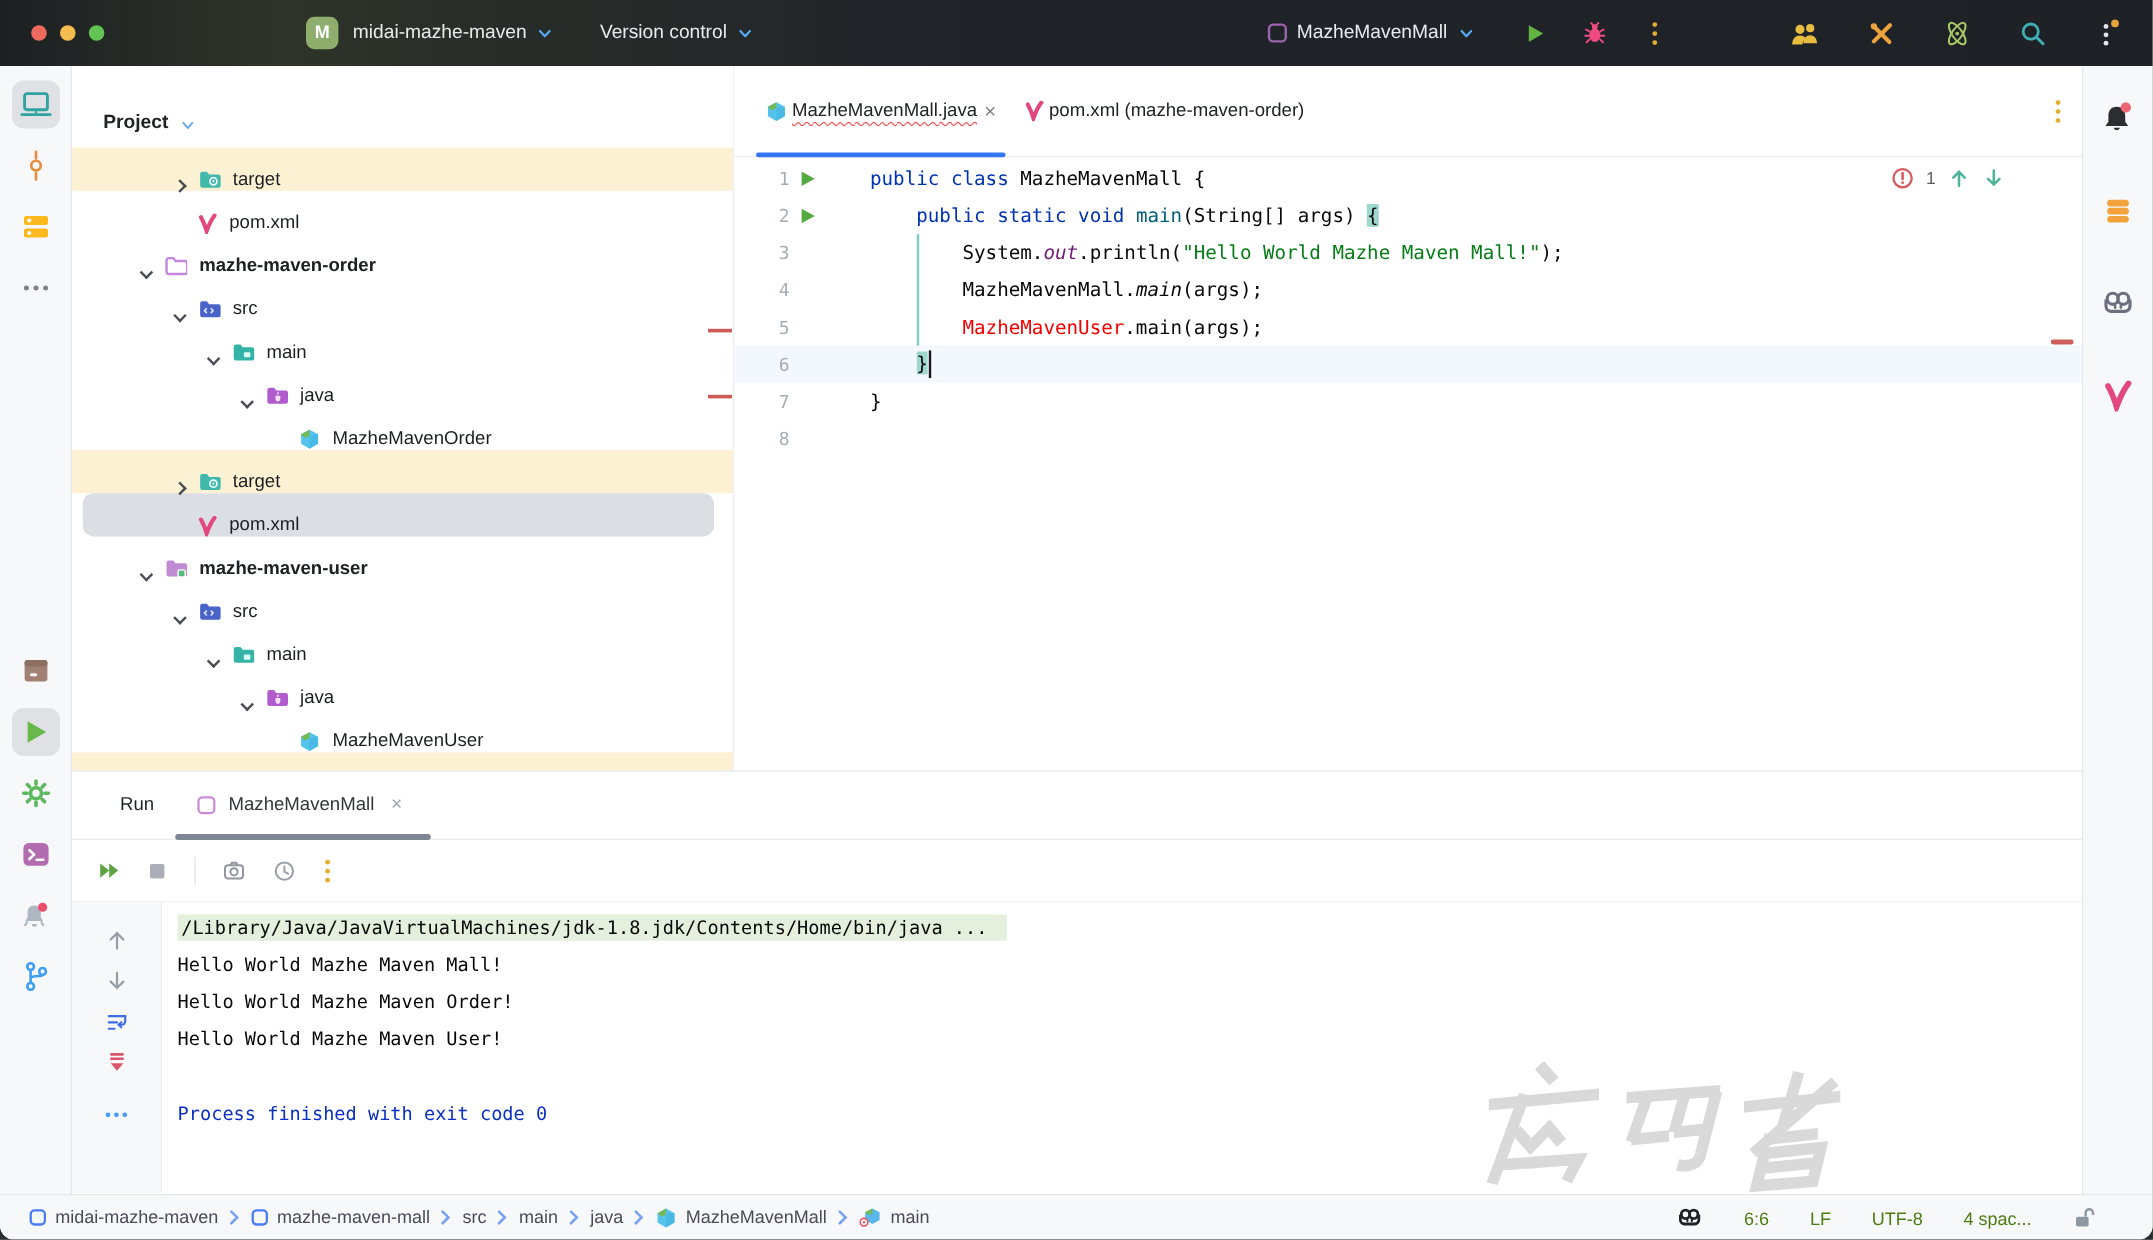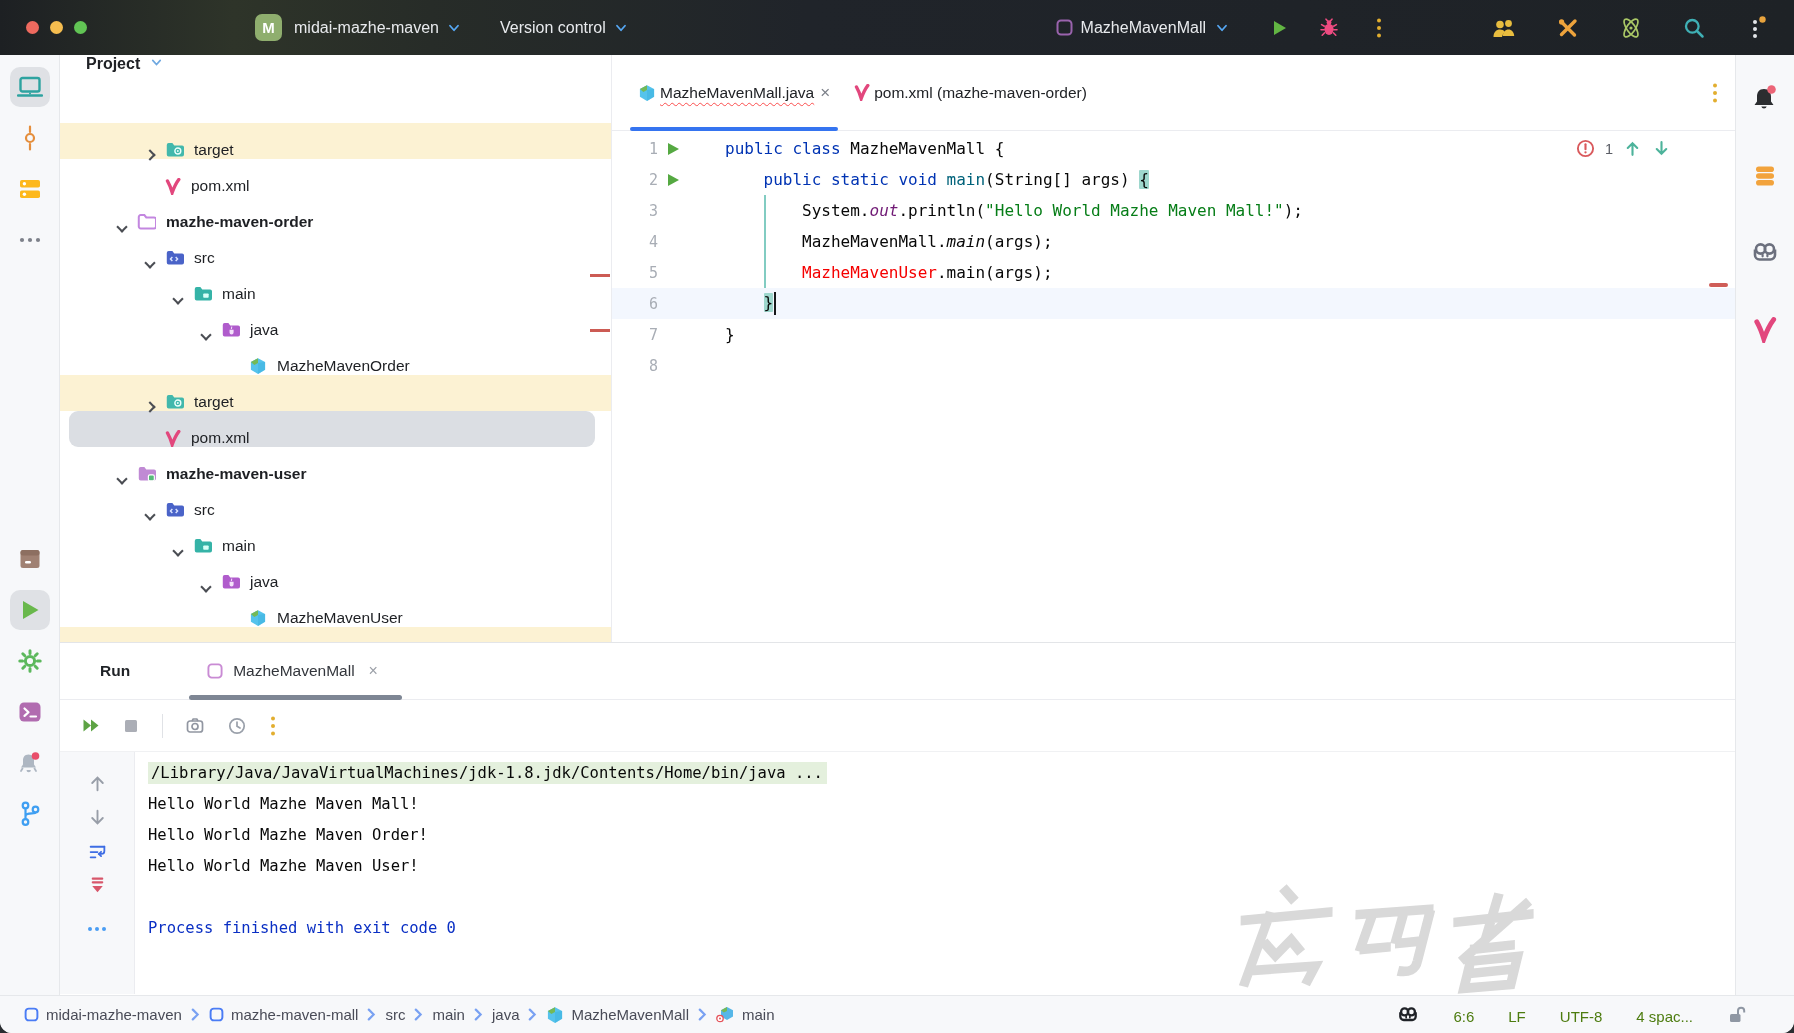--- a/index.html
+++ b/index.html
@@ -25,21 +25,21 @@
     display:flex;flex-direction:column;align-items:center;padding-top:12px}
   .act-slot{width:40px;height:40px;border-radius:10px;display:flex;align-items:center;justify-content:center;margin-bottom:11px}
   .act-slot.active{background:#dfe1e5}
   .act-div{width:26px;height:1px;background:#c9ccd2;margin:8px 0 14px 0}
   .act-bottom{margin-top:auto;margin-bottom:150px;display:flex;flex-direction:column;align-items:center}
   #rightbar{position:absolute;left:1735px;top:55px;width:59px;height:940px;background:#f7f8fa;border-left:1px solid #e6e8eb;
     display:flex;flex-direction:column;align-items:center;padding-top:24px;gap:26px}
 
   
   #project{position:absolute;left:60px;top:55px;width:552px;height:587px;background:#fff;border-right:1px solid #ebecf0}
-  .proj-head{height:57px;display:flex;align-items:flex-start;padding-left:26px;gap:9px;font-size:16px;font-weight:bold;color:#202226}
+  .proj-head{height:57px;display:flex;align-items:flex-end;padding-left:26px;gap:9px;font-size:16px;font-weight:bold;color:#202226}
   #tree{position:relative;height:530px;overflow:hidden;padding-top:11px}
   .trow{position:relative;height:36px;display:flex;align-items:flex-end;font-size:15.5px;color:#1d1f23;cursor:default}
   .trow .lbl{margin-left:10px;white-space:nowrap}
   .trow.bold .lbl{font-weight:bold}
   .trow.hl-yellow::before{content:'';position:absolute;left:0;right:0;top:0;bottom:0;background:#fcf2d3;z-index:0}
   .trow.hl-selected::before{content:'';position:absolute;left:9px;right:16px;top:0;bottom:0;background:#dbdee3;border-radius:9px;z-index:0}
   .trow>*{position:relative;z-index:1}
   .chevslot{width:31px;display:flex;align-items:center;justify-content:center}
   .chev{width:8px;height:8px;border-right:2px solid #4a4d53;border-bottom:2px solid #4a4d53}
   .chev.closed{transform:rotate(-45deg)}
@@ -65,33 +65,33 @@
   .i{font-style:italic}.e{color:#f50000}.b{background:#9ed7cd;border-radius:1px}
   .caret{display:inline-block;width:2px;height:23px;background:#17181a;vertical-align:middle;margin-left:1px}
   #indent-guide{position:absolute;left:152px;top:64px;width:1.5px;height:93px;background:#82ccc2}
   #inspect{position:absolute;top:8px;right:64px;display:flex;align-items:center;gap:10px;font-family:"Liberation Sans",sans-serif;
     font-size:14.5px;color:#5a5d65}
   #stripe-err{position:absolute;right:7px;top:152px;width:19px;height:4px;background:#cf5d58;border-radius:2px}
 
   
   #runpanel{position:absolute;left:60px;top:642px;width:1675px;height:353px;background:#fff;border-top:1px solid #e3e5e8}
   .run-head{height:57px;display:flex;align-items:center;padding-left:40px;border-bottom:1px solid #ebecf0;position:relative}
-  .run-title{font-size:15.5px;font-weight:bold;color:#1f2226;margin-right:59px}
+  .run-title{font-size:15.5px;font-weight:normal;color:#1f2226;margin-right:18px}
   .run-tab{position:relative;height:100%;display:flex;align-items:center;gap:10px;padding:0 24px 0 18px;font-size:15.5px;color:#33363c}
   .run-tab::after{content:'';position:absolute;left:0;right:0;bottom:-1px;height:5px;background:#7e8694;border-radius:4px}
   .run-tab .closex{color:#9ca0a8;font-size:16px;margin-left:4px}
   .run-tools{height:52px;display:flex;align-items:center;gap:22px;padding-left:22px;border-bottom:1px solid #f0f1f3}
   .rt-div{width:1px;height:24px;background:#e0e2e6}
   .console-wrap{position:relative;display:flex;height:242px}
   .con-strip{width:75px;background:#f7f8fa;border-right:1px solid #ebecf0;display:flex;flex-direction:column;align-items:center;
     padding-top:22px;gap:15px}
   .con-strip .push{margin-top:16px}
   .con-text{flex:1;padding:5px 0 0 13px;font-family:"DejaVu Sans Mono","Liberation Mono",monospace;font-size:15.5px;color:#080808}
   .cline{height:31px;display:flex;align-items:center;white-space:pre}
-  .cline .cmd{background:#e4f0dd;padding:2px 4px 2px 3px}
+  .cline .cmd{background:#e4f0dd;padding:2px 16px 2px 3px}
   .cline.sys{color:#0a2fc4}
   #watermark{position:absolute;right:200px;top:128px;opacity:.95}
 
   
   #statusbar{position:absolute;left:0;top:995px;width:1794px;height:38px;background:#f7f8fa;border-top:1px solid #e6e8eb;
     display:flex;align-items:center;font-size:15px;color:#494b57}
   #breadcrumbs{display:flex;align-items:center;gap:9px;margin-left:24px}
   .bc-item{display:flex;align-items:center;gap:7px}
   .sb-right{margin-left:auto;display:flex;align-items:flex-end;margin-right:30px;color:#4d7c0f}
   .sb-cell{padding:0 17px;display:flex;align-items:center}

